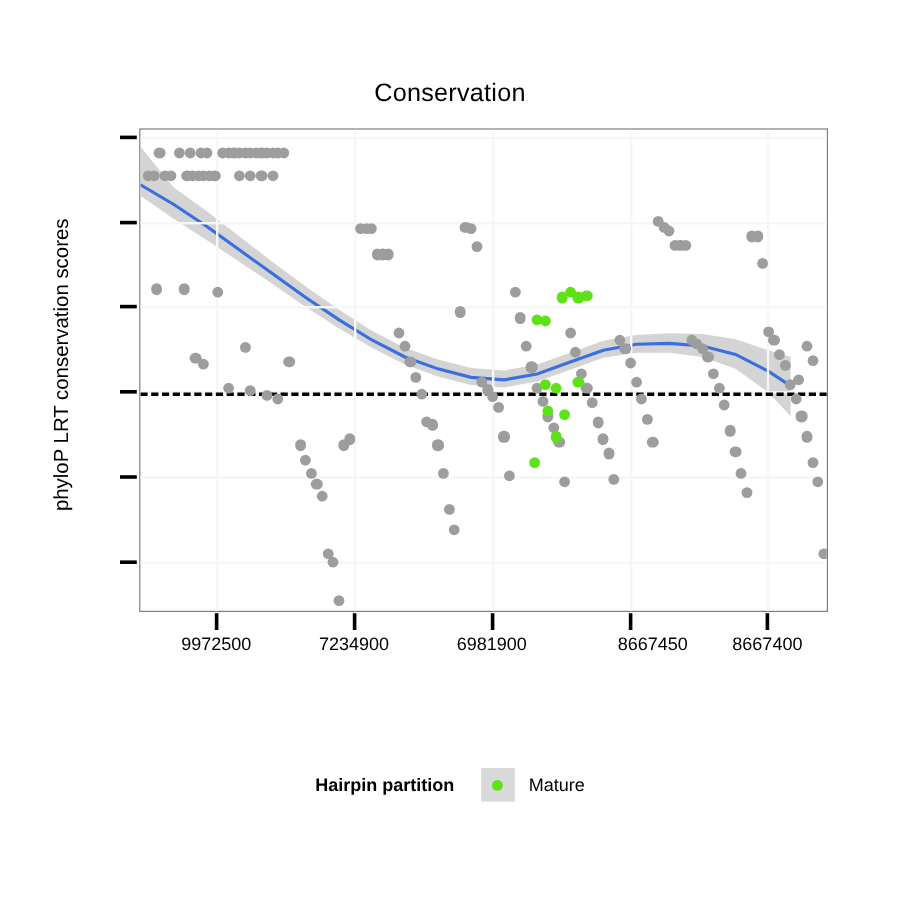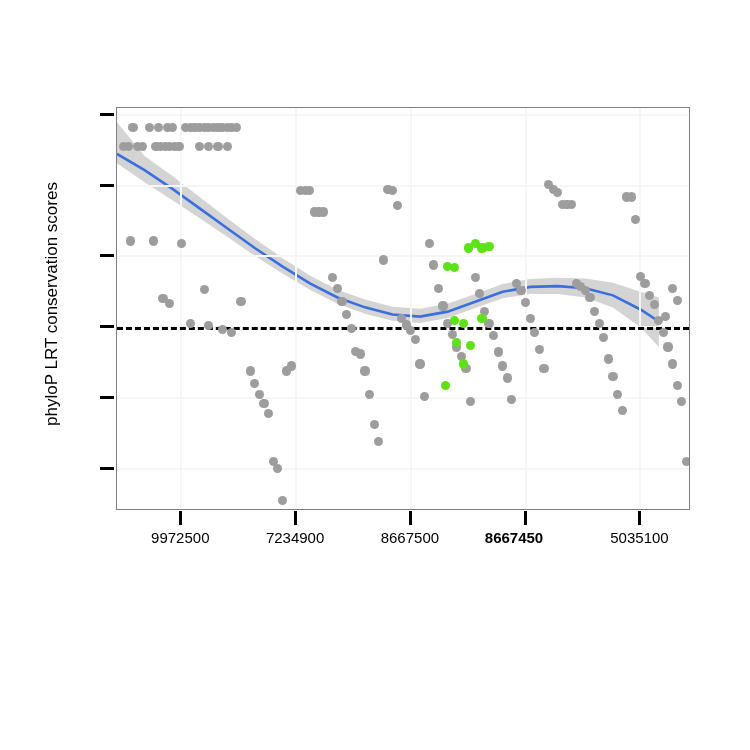--- a/index.html
+++ b/index.html
@@ -48,20 +48,21 @@
     align-items:center;justify-content:center;
   }
   .legend-key-dot{width:9px;height:9px;border-radius:50%;background:#5ce216;}
   .legend-label{font-size:15px;margin-left:12px;}
 </style>
 </head>
 <body>
 
 <div id="plot-root">
 
+  <div class="chart-title">Conservation</div>
 
   <div class="ylab">phyloP LRT conservation scores</div>
 
   <div class="panel" id="panel">
     <svg id="smooth-svg" width="574" height="403" style="position:absolute;left:0;top:0;">
         <path d="M0,14.140350877192986 L27.552,48.07719298245621 L55.104,67.87368421052628 L82.65599999999999,89.08421052631576 L110.208,110.29473684210524 L137.76,130.79824561403507 L165.31199999999998,149.88771929824563 L192.864,167.56315789473683 L220.416,181.70350877192985 L247.968,191.60175438596488 L275.52,198.6719298245614 L303.072,200.79298245614035 L330.62399999999997,195.84385964912278 L358.176,185.94561403508771 L385.728,176.04736842105265 L413.28,171.09824561403508 L440.832,169.68421052631584 L468.38399999999996,170.39122807017543 L495.936,174.63333333333333 L523.488,183.82456140350877 L541.856,189.48070175438596 L541.856,238.97192982456139 L523.488,219.17543859649123 L495.936,199.37894736842105 L468.38399999999996,189.48070175438596 L440.832,185.94561403508771 L413.28,185.94561403508771 L385.728,190.1877192982456 L358.176,200.0859649122807 L330.62399999999997,209.9842105263158 L303.072,214.93333333333334 L275.52,212.8122807017544 L247.968,205.7421052631579 L220.416,195.84385964912278 L192.864,181.70350877192985 L165.31199999999998,165.44210526315788 L137.76,147.76666666666662 L110.208,128.67719298245612 L82.65599999999999,110.29473684210524 L55.104,91.91228070175436 L27.552,74.23684210526318 L0,55.14736842105265 Z" fill="#d4d4d4"></path>
         <path d="M0,45.95614035087715 L27.552,62.21754385964908 L55.104,80.59999999999997 L82.65599999999999,100.39649122807015 L110.208,120.19298245614038 L137.76,139.9894736842105 L165.31199999999998,158.3719298245614 L192.864,175.340350877193 L220.416,189.48070175438596 L247.968,199.37894736842105 L275.52,206.44912280701755 L303.072,208.5701754385965 L330.62399999999997,203.62105263157892 L358.176,193.7228070175439 L385.728,183.82456140350877 L413.28,178.87543859649125 L440.832,178.1684210526316 L468.38399999999996,180.2894736842105 L495.936,187.359649122807 L523.488,201.5 L541.856,213.51929824561404" fill="none" stroke="#3a6fe0" stroke-width="2.6"></path>
       </svg>
   <div class="gridline-h" style="top: 6.07018px;"></div>
       <div class="gridline-h" style="top: 76.7719px;"></div>
@@ -236,22 +237,29 @@
       <div class="ytick-mark" style="top: 218.175px;"></div>
       <div class="ytick-mark" style="top: 288.877px;"></div>
       <div class="ytick-mark" style="top: 359.579px;"></div>
     </div>
   <div class="axis-ticks-x" id="xticks">
       <div class="xtick-mark" style="left: 63.288px;"></div>
       <div class="xtick-label" style="left: 9.288px;">9972500</div>
       <div class="xtick-mark" style="left: 178.088px;"></div>
       <div class="xtick-label" style="left: 124.088px;">7234900</div>
       <div class="xtick-mark" style="left: 292.888px;"></div>
-      <div class="xtick-label" style="left: 238.888px;">8667500</div>
+      <div class="xtick-label" style="left: 238.888px;">6981900</div>
       <div class="xtick-mark" style="left: 407.688px;"></div>
-      <div class="xtick-label" style="left: 343px; font-weight: bold;">8667450</div>
+      <div class="xtick-label" style="left: 373px;">8667450</div>
       <div class="xtick-mark" style="left: 522.488px;"></div>
-      <div class="xtick-label" style="left: 468.488px;">5035100</div>
+      <div class="xtick-label" style="left: 468.488px;">8667400</div>
     </div>
 
 
+  <div class="legend">
+    <span class="legend-title">Hairpin partition</span>
+    <span class="legend-key">
+      <span class="legend-key-dot"></span>
+    </span>
+    <span class="legend-label">Mature</span>
+  </div>
 
 </div>
 
 </body></html>

